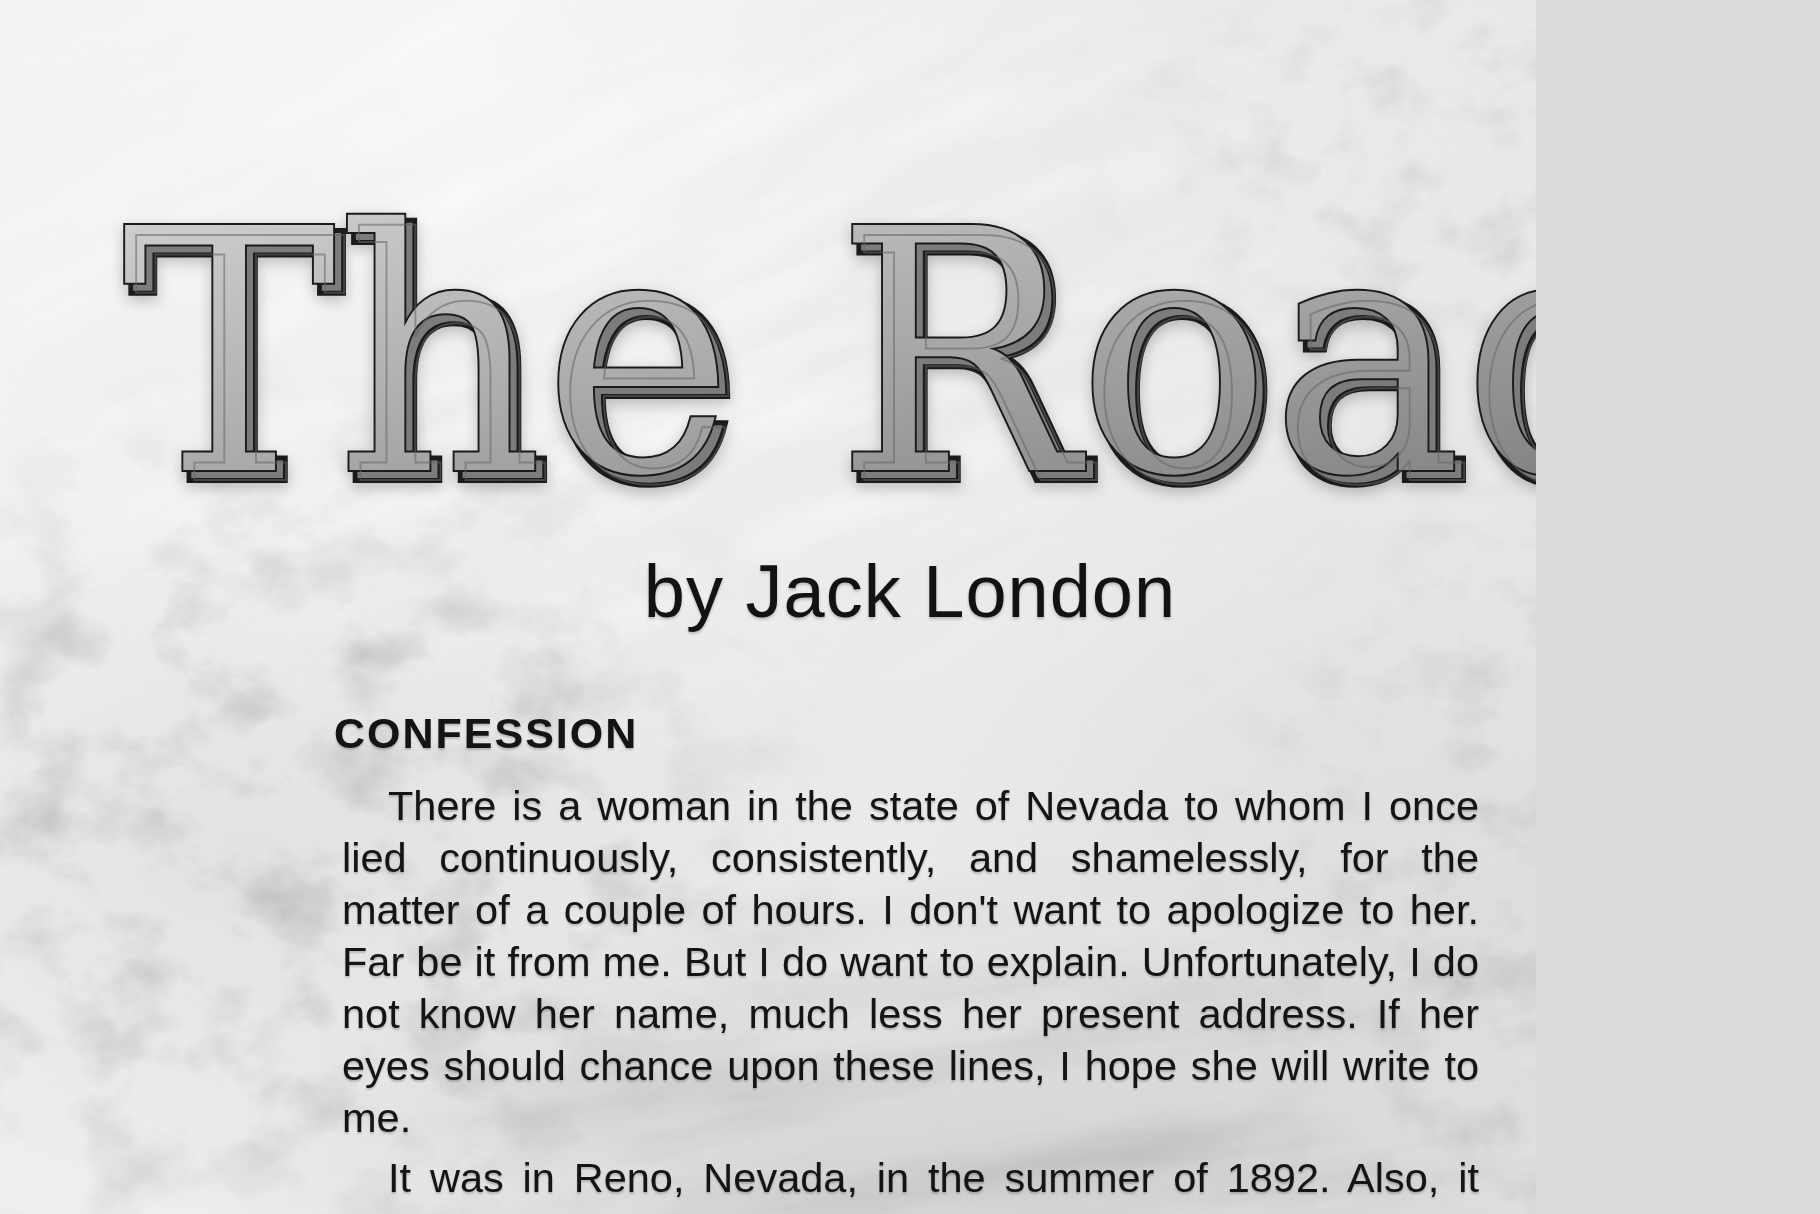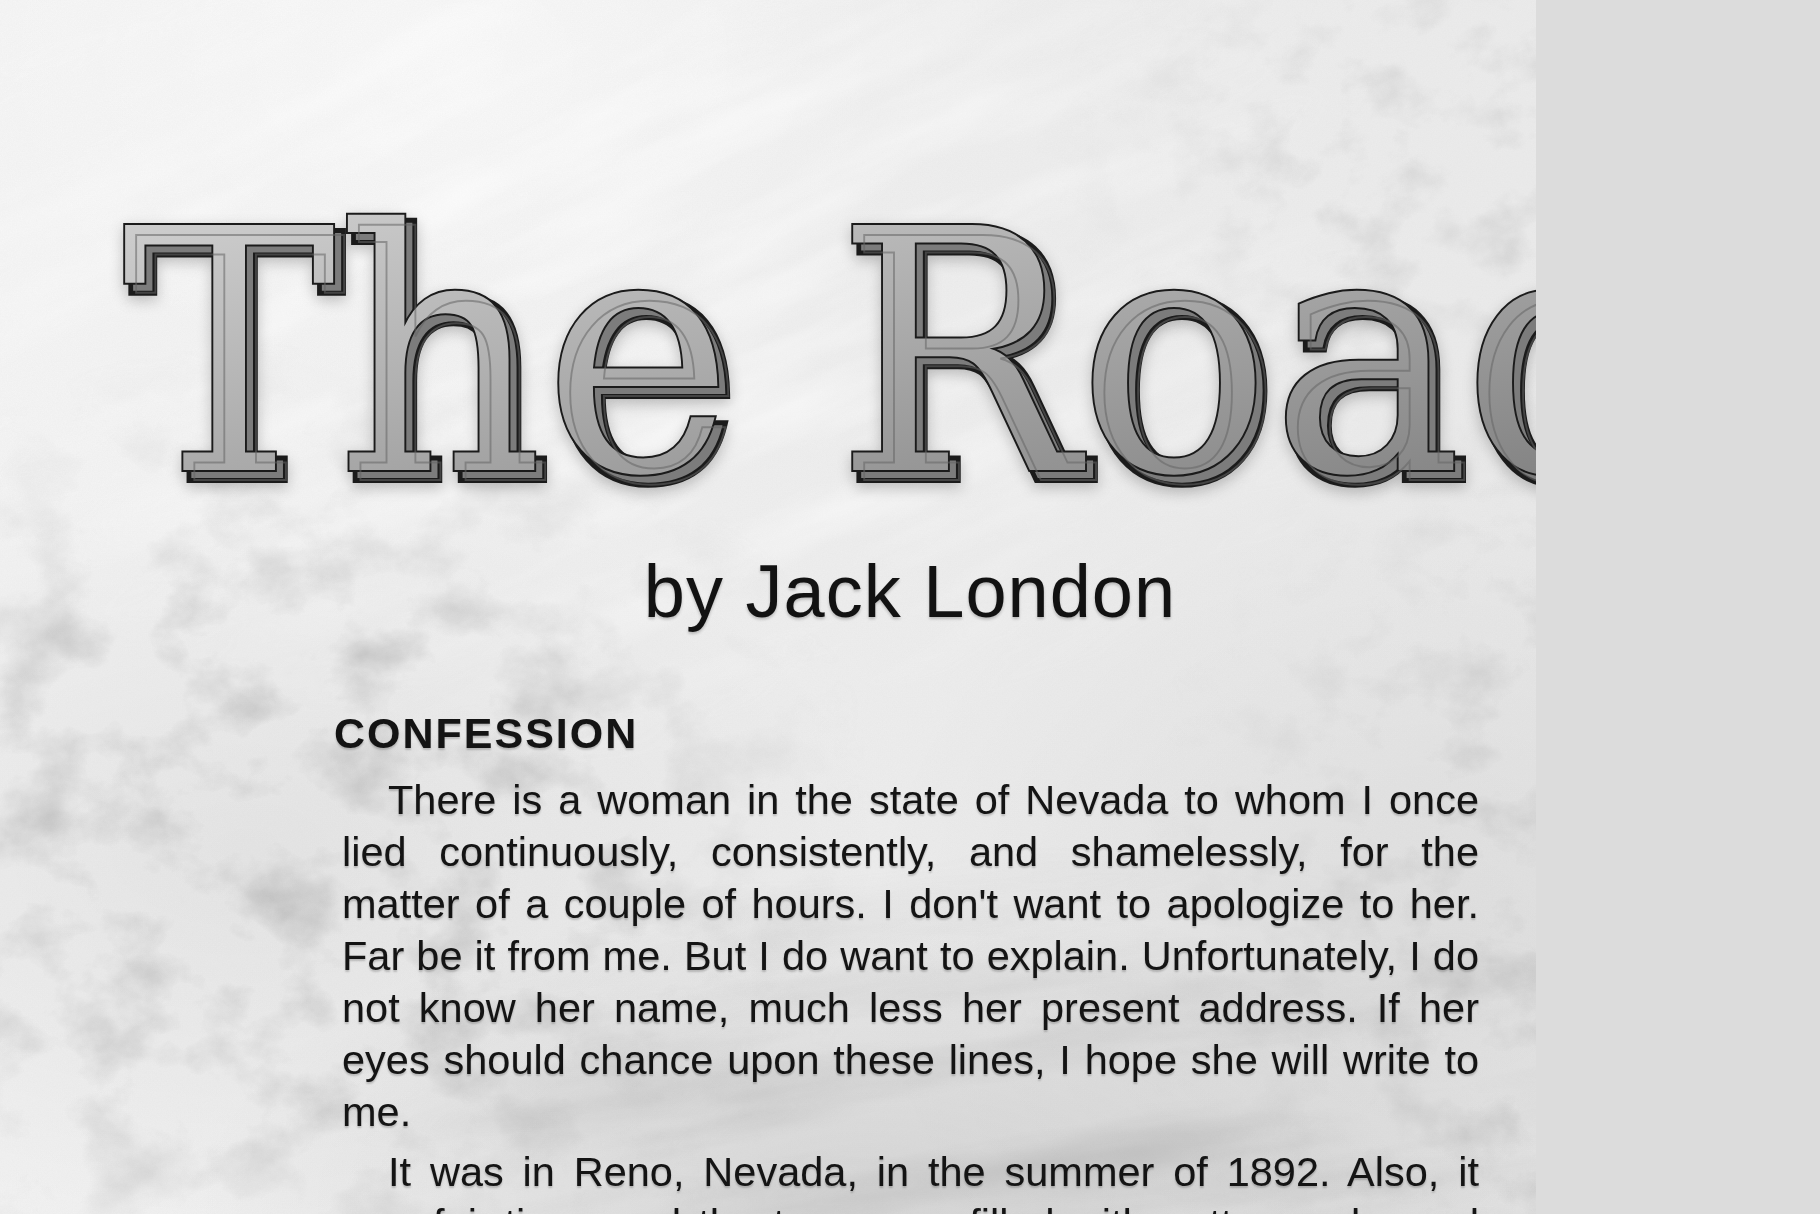--- a/index.html
+++ b/index.html
@@ -73,21 +73,21 @@
   }
   
   .content {
     position: absolute;
     top: 708px;
     left: 334px;
     width: 1153px;
     color: #141414;
   }
   .chapter-heading {
-    margin: 0 0 16px 0;
+    margin: 0 0 22px 0;
     font-size: 43px;
     line-height: 50px;
     font-weight: 700;
     letter-spacing: 2px;
     text-shadow: 0 2px 2px rgba(0,0,0,0.20);
   }
   .content p {
     margin: 8px;
     font-size: 41.5px;
     line-height: 52px;

